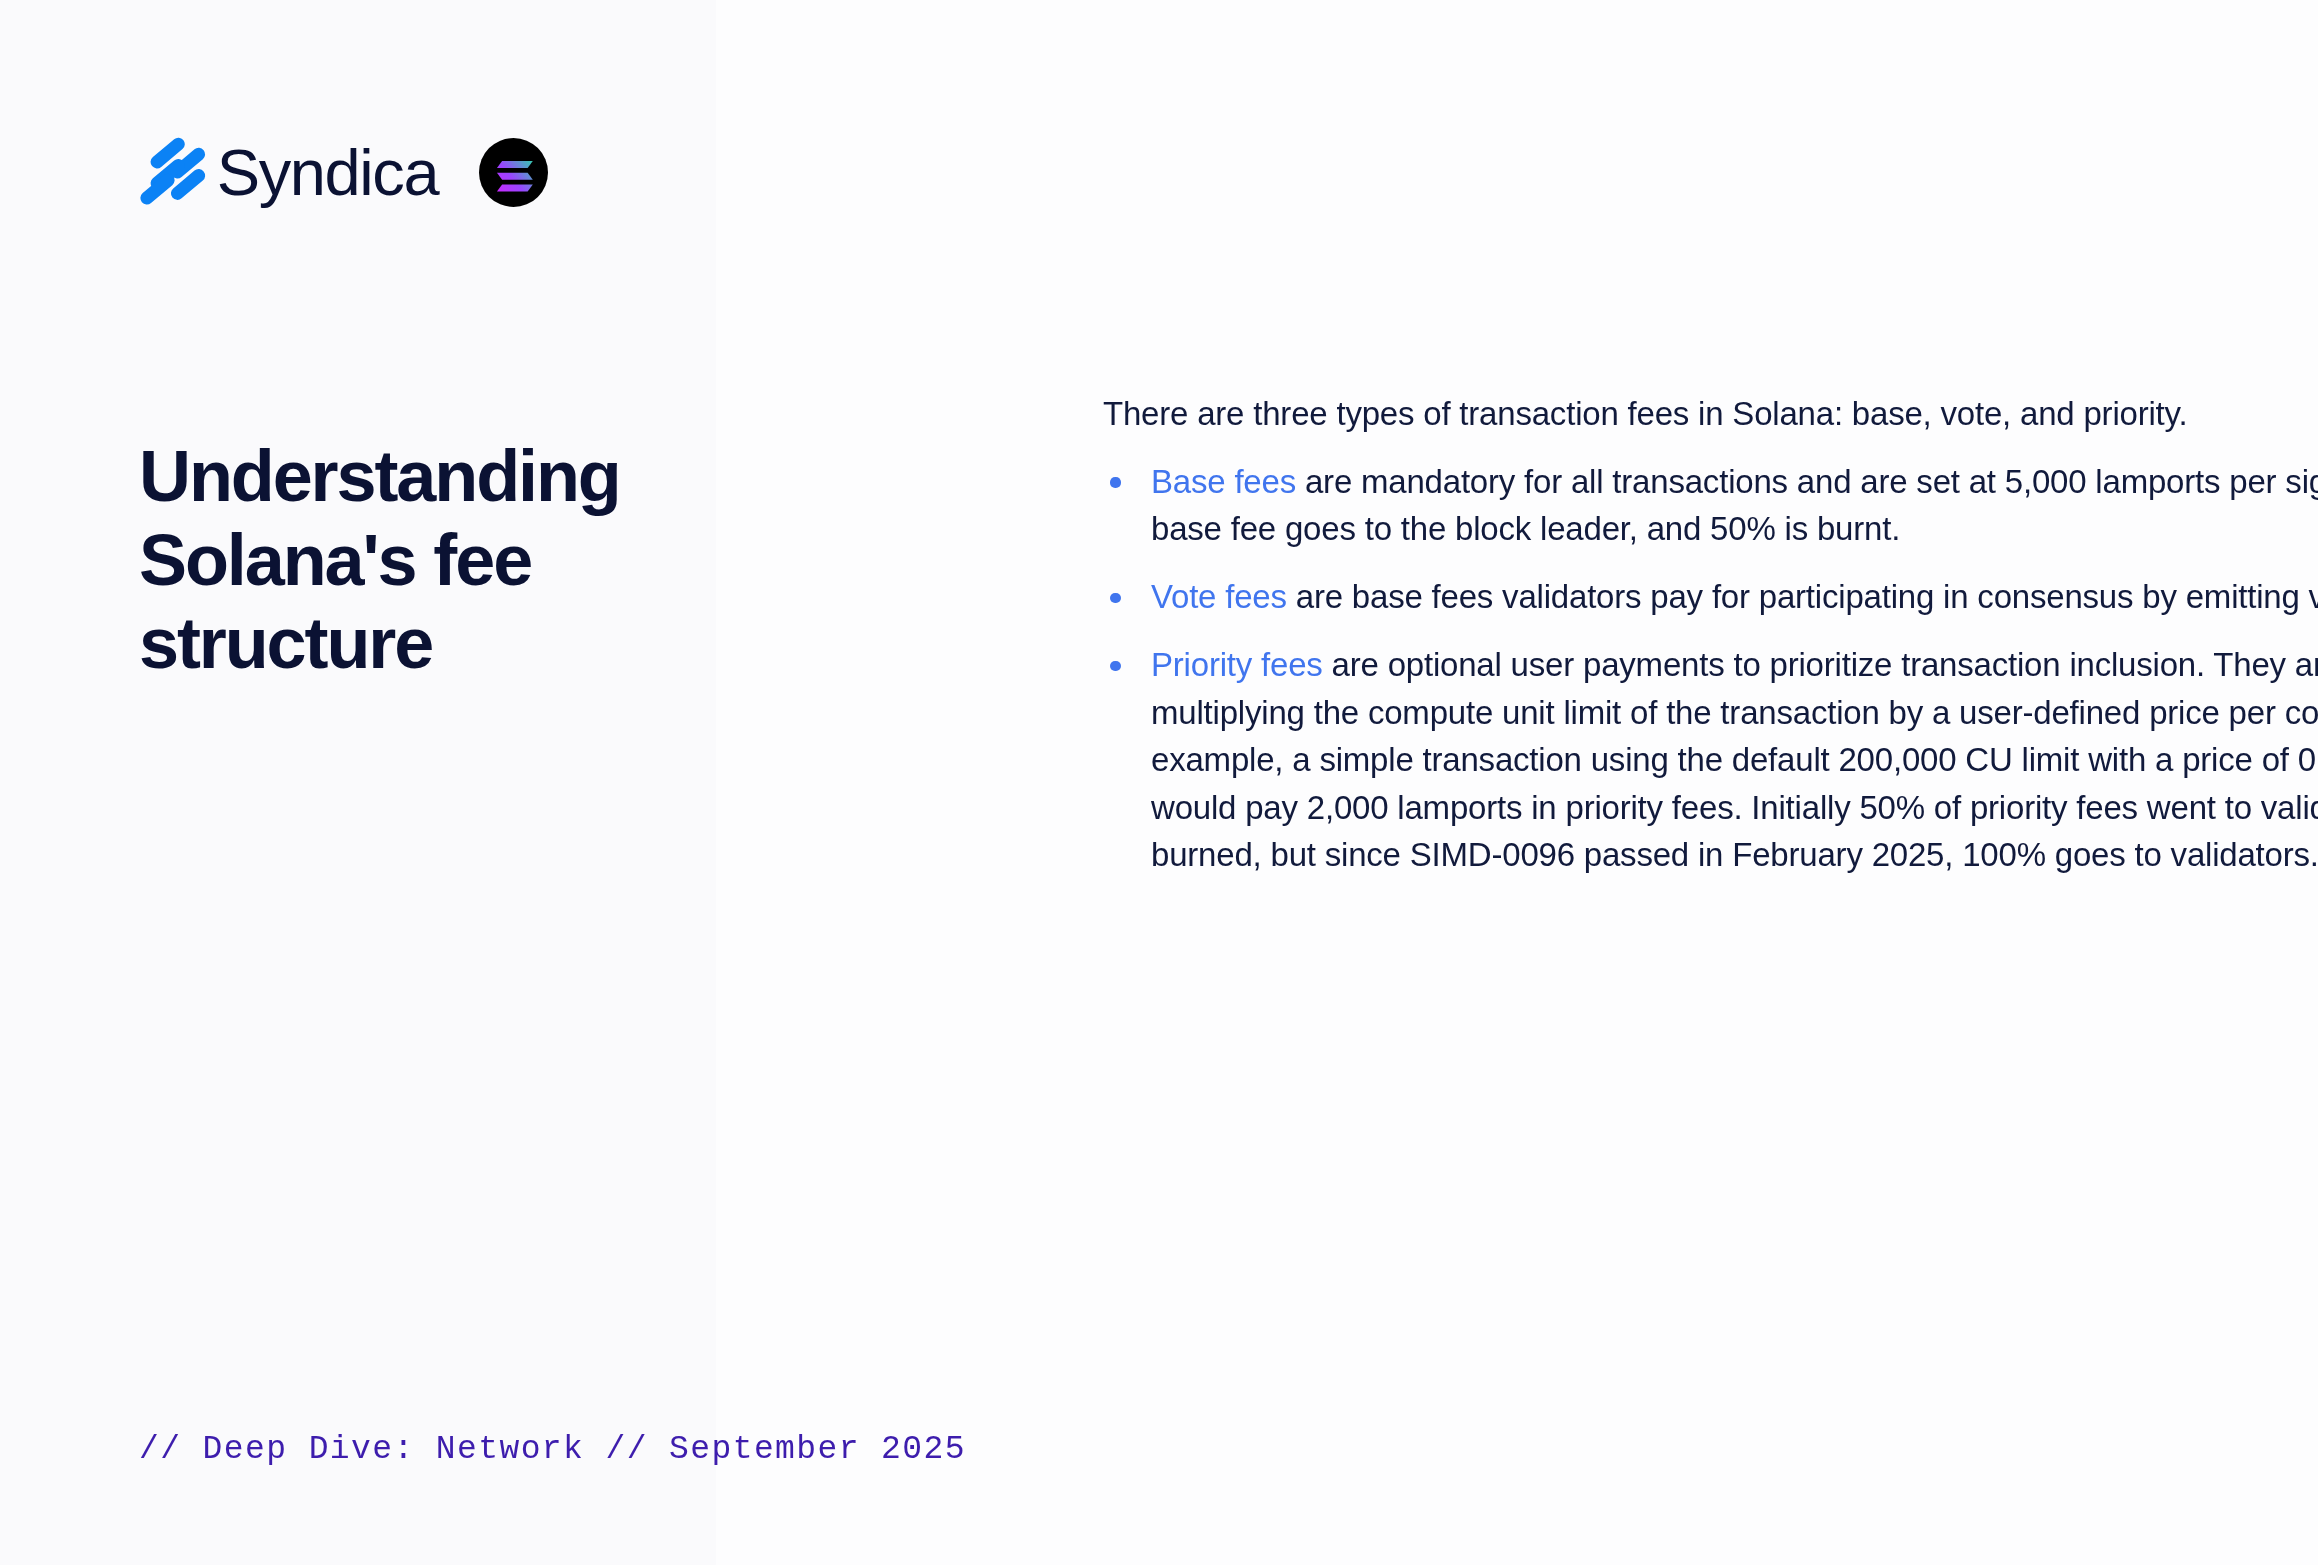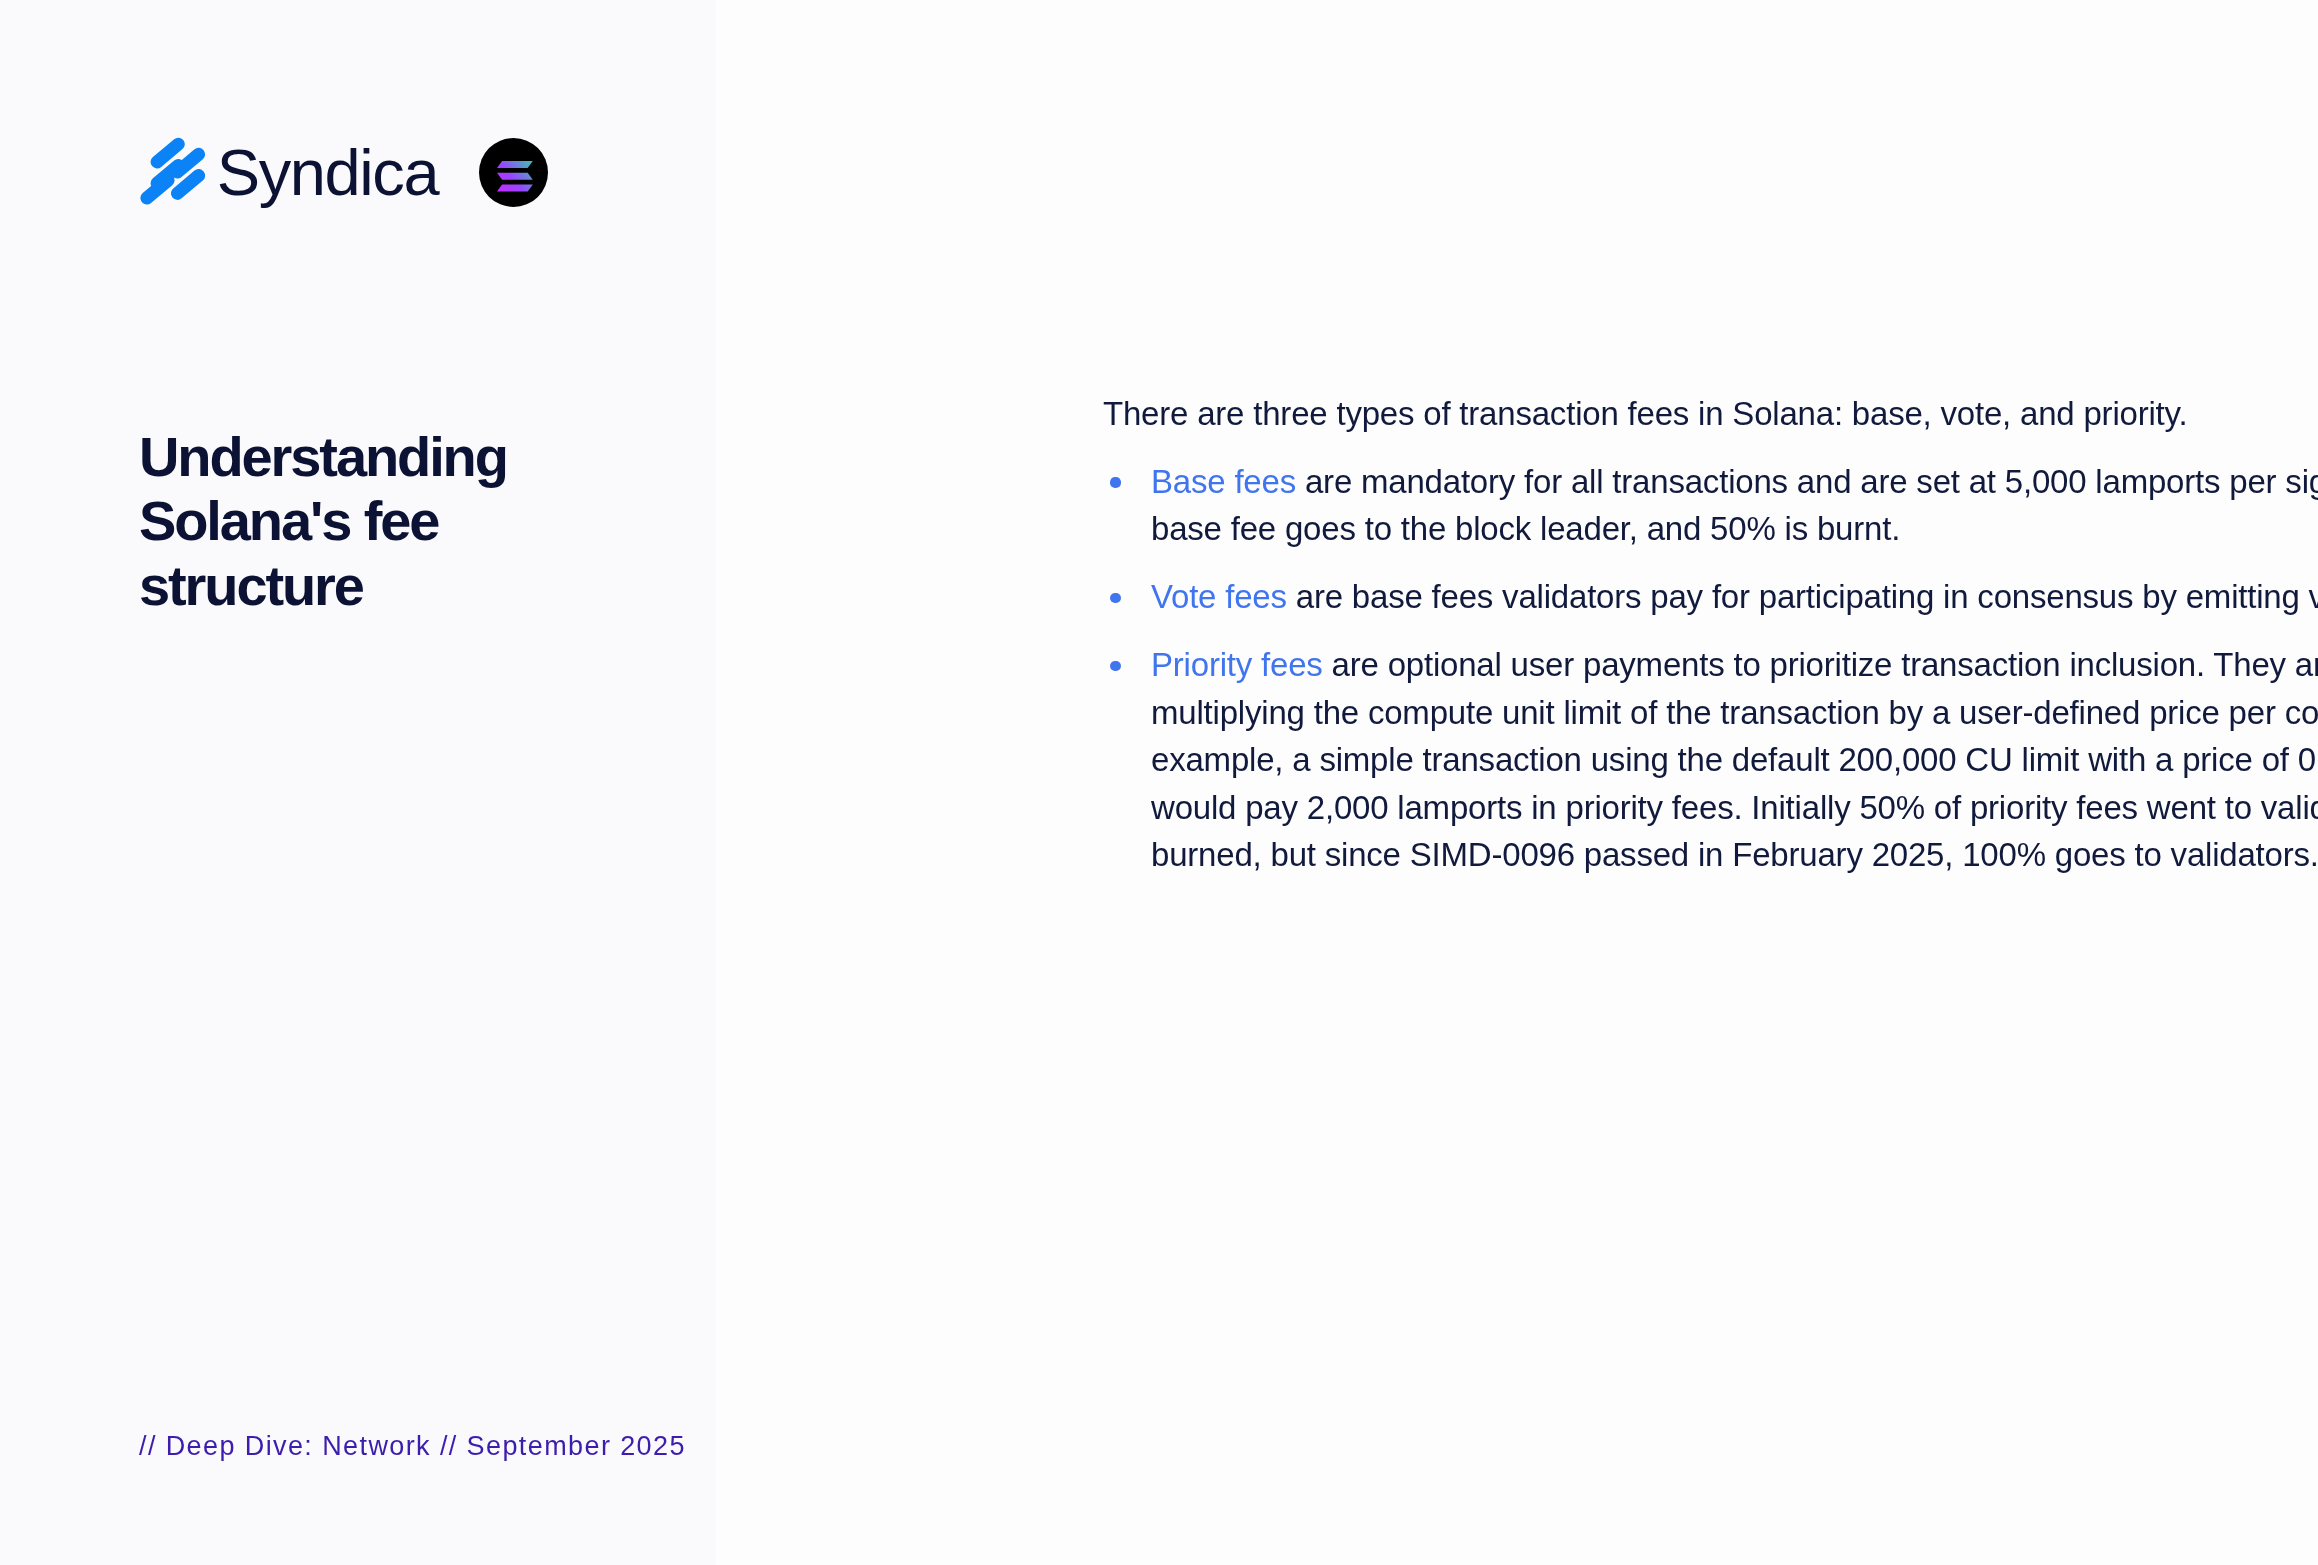--- a/index.html
+++ b/index.html
@@ -69,34 +69,34 @@
     flex: 0 0 auto;
     display: block;
   }
 
   
   .title {
     position: absolute;
     left: 139px;
     top: 387px;
     width: 510px;
-    font-size: 56px;
+    font-size: 72px;
     line-height: 1.16;
     font-weight: 700;
     letter-spacing: -2.1px;
     color: #0b1233;
   }
 
   
   .footer {
     position: absolute;
     left: 139px;
     top: 1431px;
-    font-family: Liberation Sans, sans-serif;
-    font-size: 27px;
+    font-family: Liberation Mono, monospace;
+    font-size: 33px;
     letter-spacing: 1.4px;
     color: #3d1dad;
     white-space: nowrap;
   }
 
   
   .content {
     position: absolute;
     left: 1103px;
     top: 392px;

